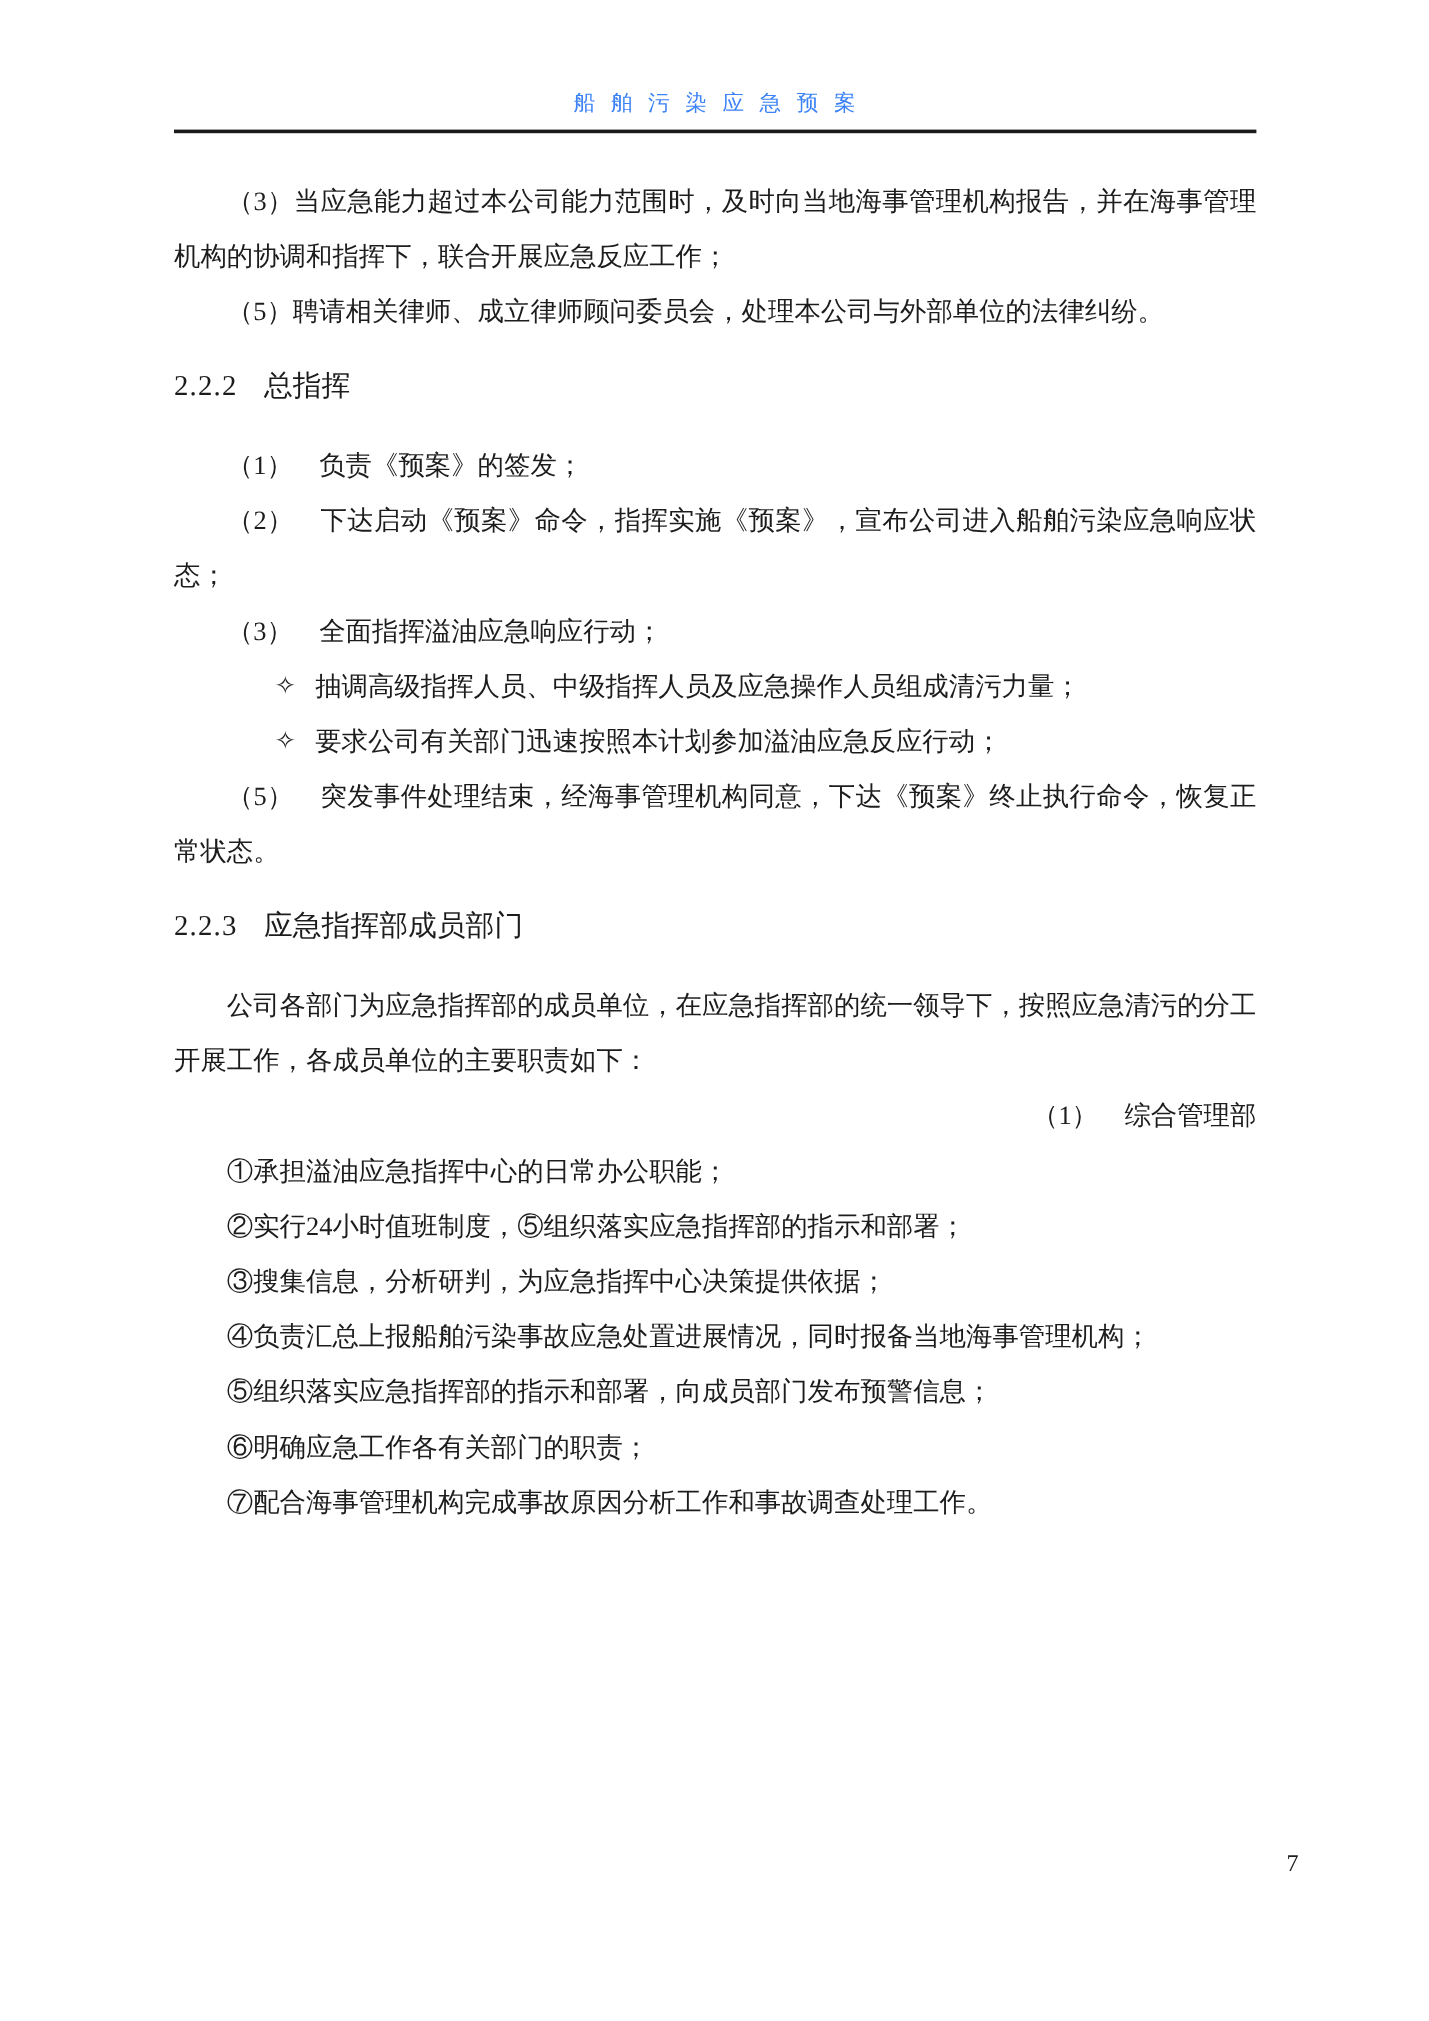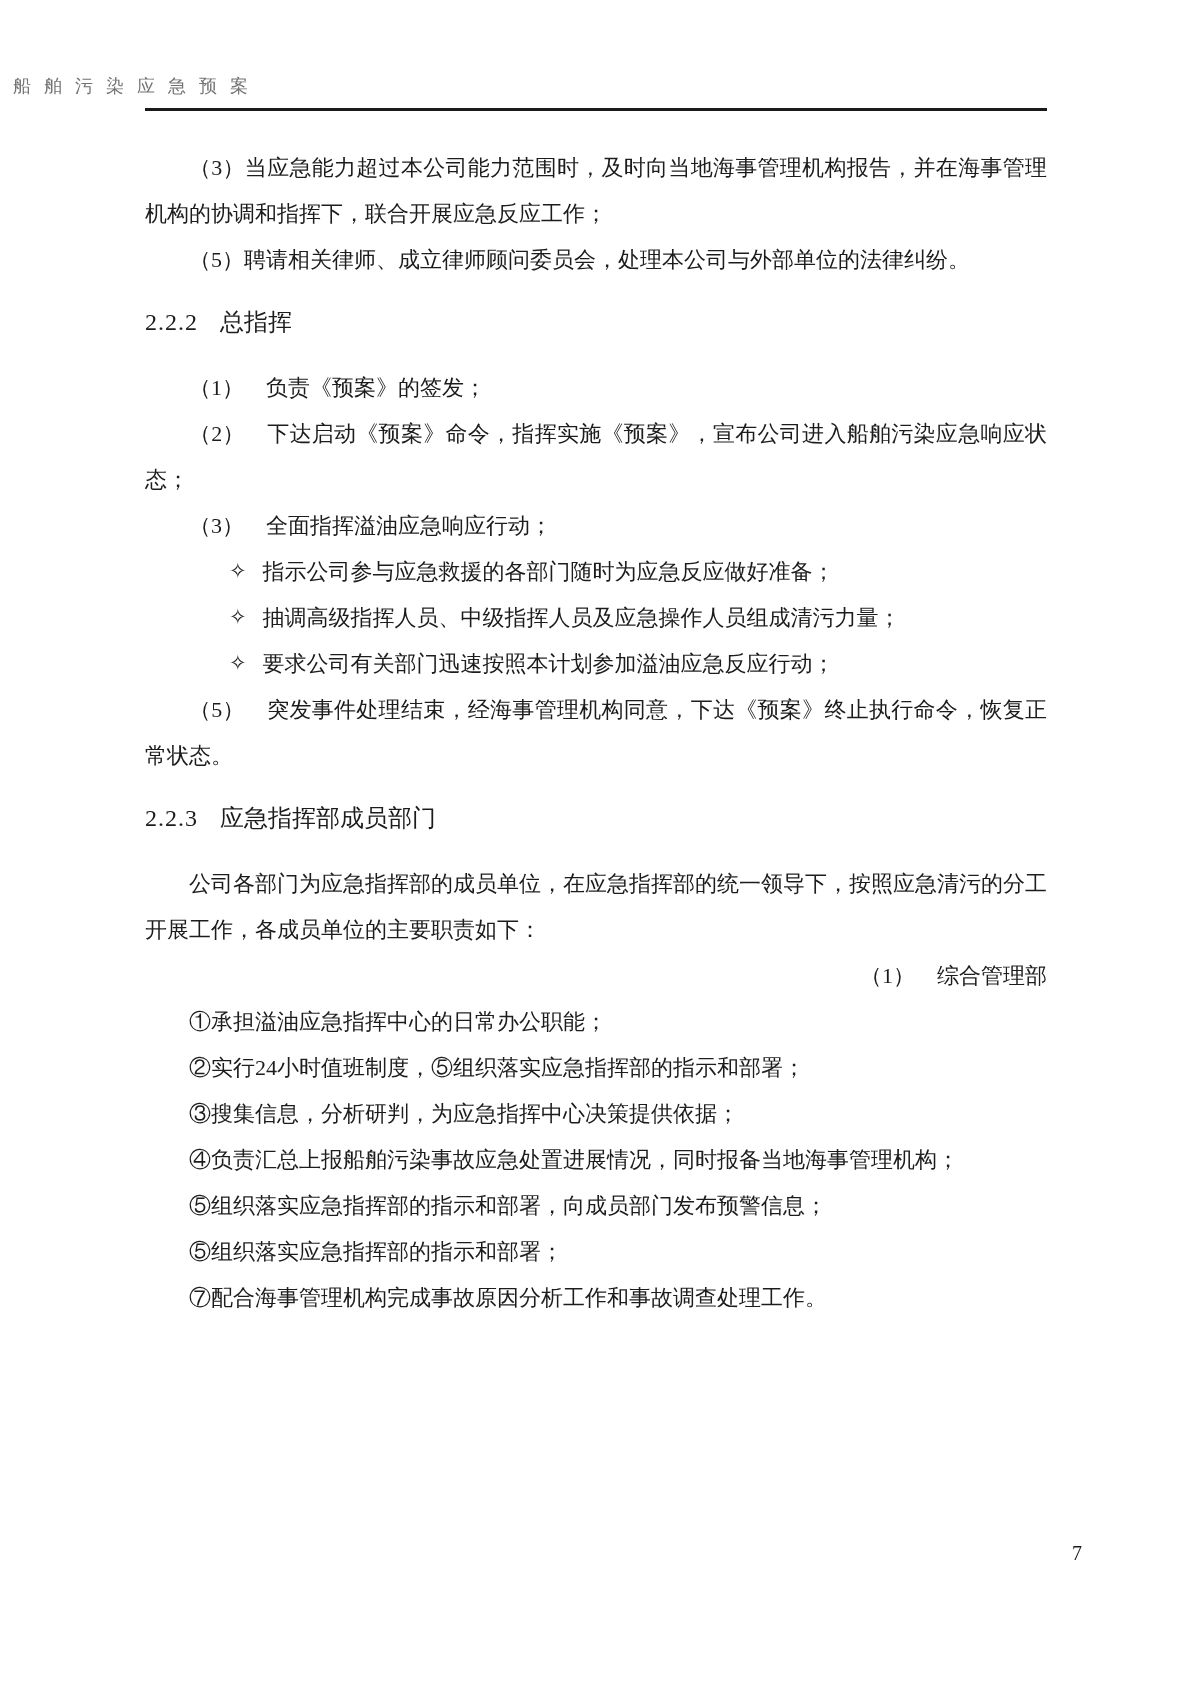--- a/index.html
+++ b/index.html
@@ -14,24 +14,25 @@
     background: #ffffff;
     overflow: hidden;
     font-family: "Liberation Serif", "DejaVu Serif", serif;
     color: #1c1c1c;
   }
   .header-title {
     position: absolute;
     top: 74px;
     left: 0;
     width: 100%;
+    text-align: center;
     font-size: 18px;
     letter-spacing: 13px;
     text-indent: 13px;
-    color: #737373;
+    color: #3b82f6;
     white-space: nowrap;
   }
   .header-rule {
     position: absolute;
     top: 108px;
     left: 145px;
     width: 902px;
     height: 2.5px;
     background: #1a1a1a;
   }
@@ -91,43 +92,40 @@
 
     <p class="h2">
       <span class="h-num">2.2.2</span><span>总指挥</span>
     </p>
 
     <p class="para">（1）　负责《预案》的签发；</p>
     <p class="para">（2）　下达启动《预案》命令，指挥实施《预案》，宣布公司进入船舶污染应急响应状态；</p>
     <p class="para">（3）　全面指挥溢油应急响应行动；</p>
 
     <p class="diamond">
-      <span class="bullet">✧</span><span>指示公司参与应急救援的各部门随时为应急反应做好准备；</span>
-    </p>
-    <p class="diamond">
       <span class="bullet">✧</span><span>抽调高级指挥人员、中级指挥人员及应急操作人员组成清污力量；</span>
     </p>
     <p class="diamond">
       <span class="bullet">✧</span><span>要求公司有关部门迅速按照本计划参加溢油应急反应行动；</span>
     </p>
 
     <p class="para">（5）　突发事件处理结束，经海事管理机构同意，下达《预案》终止执行命令，恢复正常状态。</p>
 
     <p class="h2">
       <span class="h-num">2.2.3</span><span>应急指挥部成员部门</span>
     </p>
 
     <p class="para">公司各部门为应急指挥部的成员单位，在应急指挥部的统一领导下，按照应急清污的分工开展工作，各成员单位的主要职责如下：</p>
     <p class="subhead">（1）　综合管理部</p>
 
     <p class="para">①承担溢油应急指挥中心的日常办公职能；</p>
     <p class="para">②实行24小时值班制度，⑤组织落实应急指挥部的指示和部署；</p>
     <p class="para">③搜集信息，分析研判，为应急指挥中心决策提供依据；</p>
     <p class="para">④负责汇总上报船舶污染事故应急处置进展情况，同时报备当地海事管理机构；</p>
     <p class="para">⑤组织落实应急指挥部的指示和部署，向成员部门发布预警信息；</p>
-    <p class="para">⑤组织落实应急指挥部的指示和部署；</p>
+    <p class="para">⑥明确应急工作各有关部门的职责；</p>
     <p class="para">⑦配合海事管理机构完成事故原因分析工作和事故调查处理工作。</p>
 
   </div>
 
   <div class="page-number">7</div>
 
 </div>
 
 </body></html>

